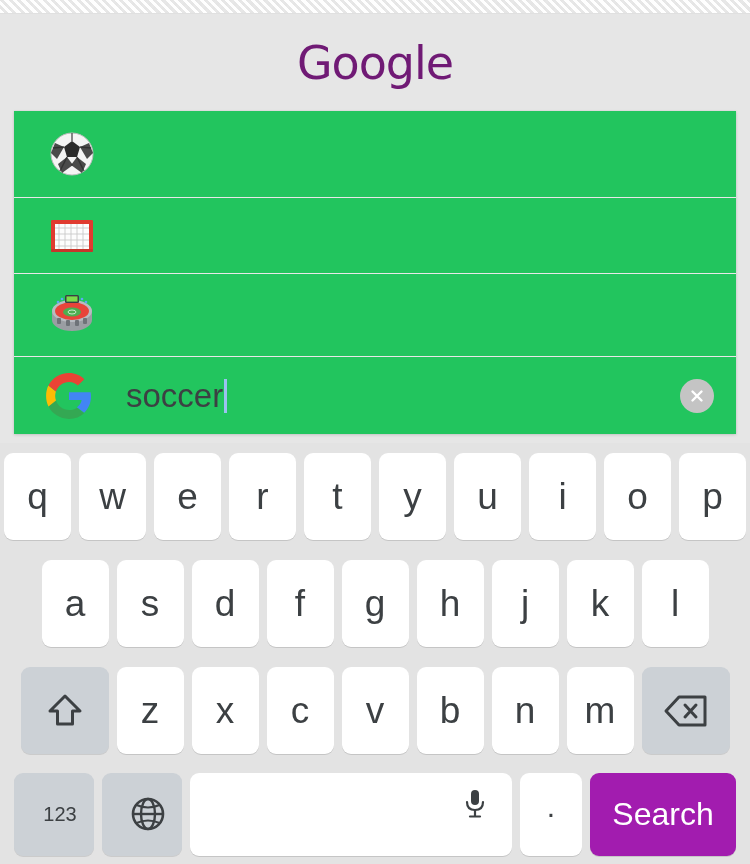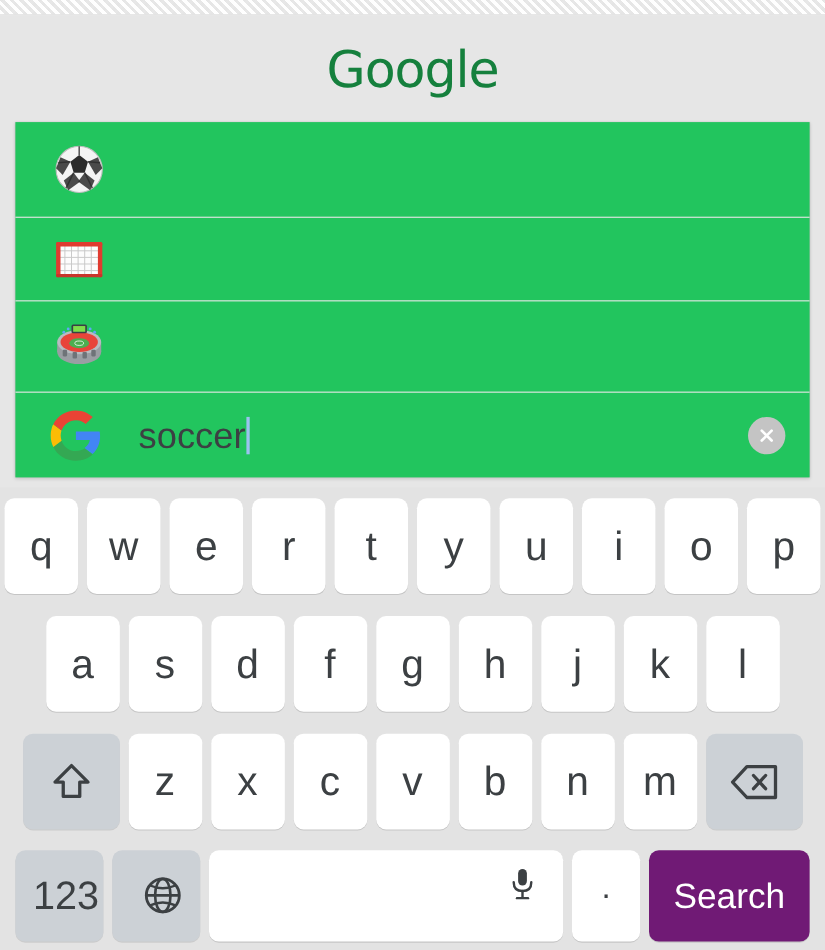--- a/index.html
+++ b/index.html
@@ -37,21 +37,21 @@
     height: 97px;
     background: #e6e6e6;
     display: flex;
     align-items: center;
     justify-content: center;
   }
   .google-wordmark {
     font-family: "DejaVu Sans", sans-serif;
     font-size: 46px;
     letter-spacing: -1px;
-    color: #15803d;
+    color: #701a75;
     user-select: none;
   }
 
   
   .sheet {
     position: absolute;
     top: 111px;
     left: 14px;
     width: 722px;
     height: 323px;
@@ -165,36 +165,36 @@
   .krow-3 .key { width: 67px; height: 87px; }
 
   .key.special {
     background: #ccd1d6;
     box-shadow: 0 1px 0 rgba(0,0,0,0.10);
   }
   .key-shift, .key-backspace { width: 88px !important; height: 87px !important; }
 
   .key-num, .key-globe {
     width: 80px; height: 83px;
-    font-size: 36px;
+    font-size: 20px;
     padding-left: 12px;
   }
   .key-space {
     width: 322px; height: 83px;
     position: relative;
   }
   .mic-icon {
     position: absolute;
     right: 24px;
     top: 14px;
   }
   .key-period { width: 62px; height: 83px; font-size: 30px; padding-bottom: 14px; }
   .key-search {
     width: 146px; height: 83px;
-    background: #701a75;
+    background: #a21caf;
     color: #ffffff;
     font-size: 32px;
     border-radius: 9px;
     box-shadow: 0 1px 0 rgba(0,0,0,0.12);
   }
 </style>
 </head>
 <body>
 
 <div class="top-texture"></div>

